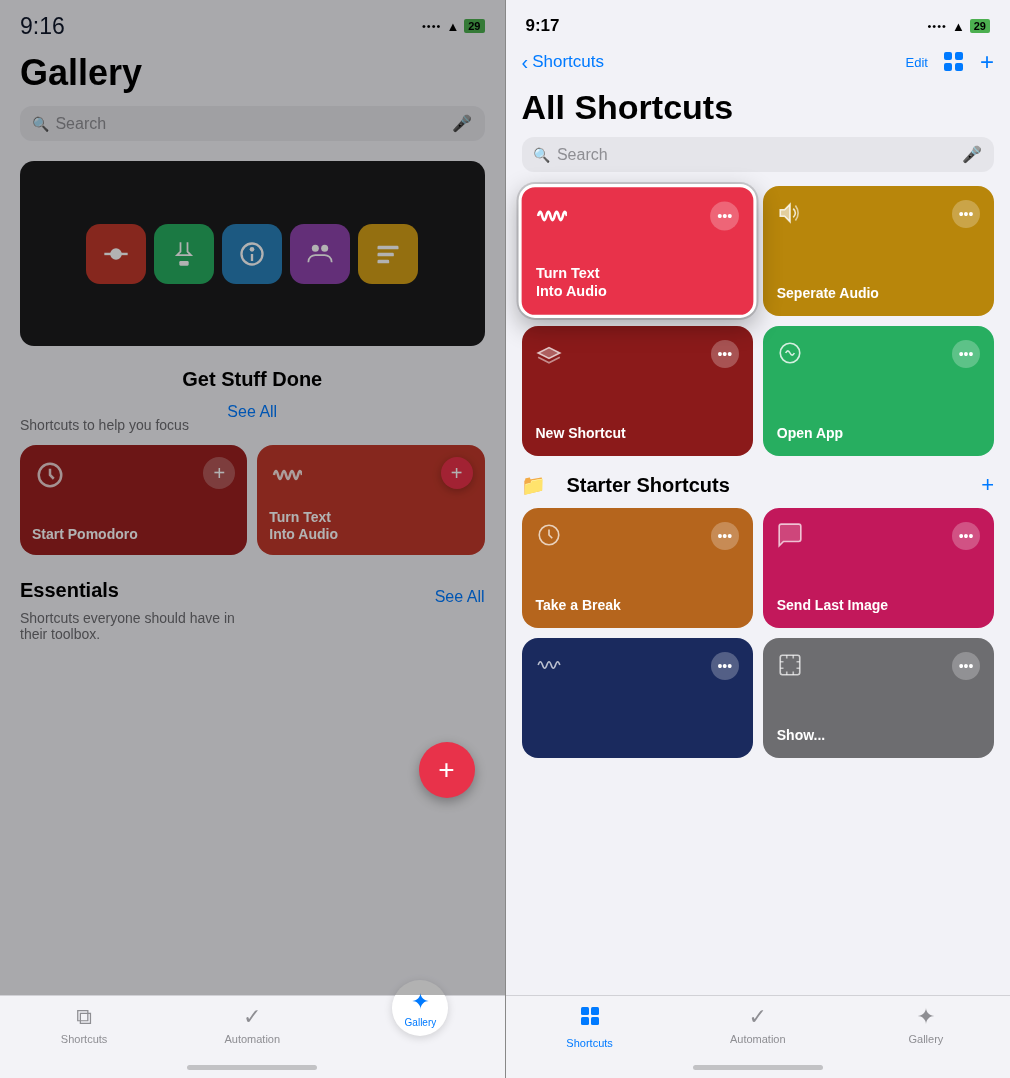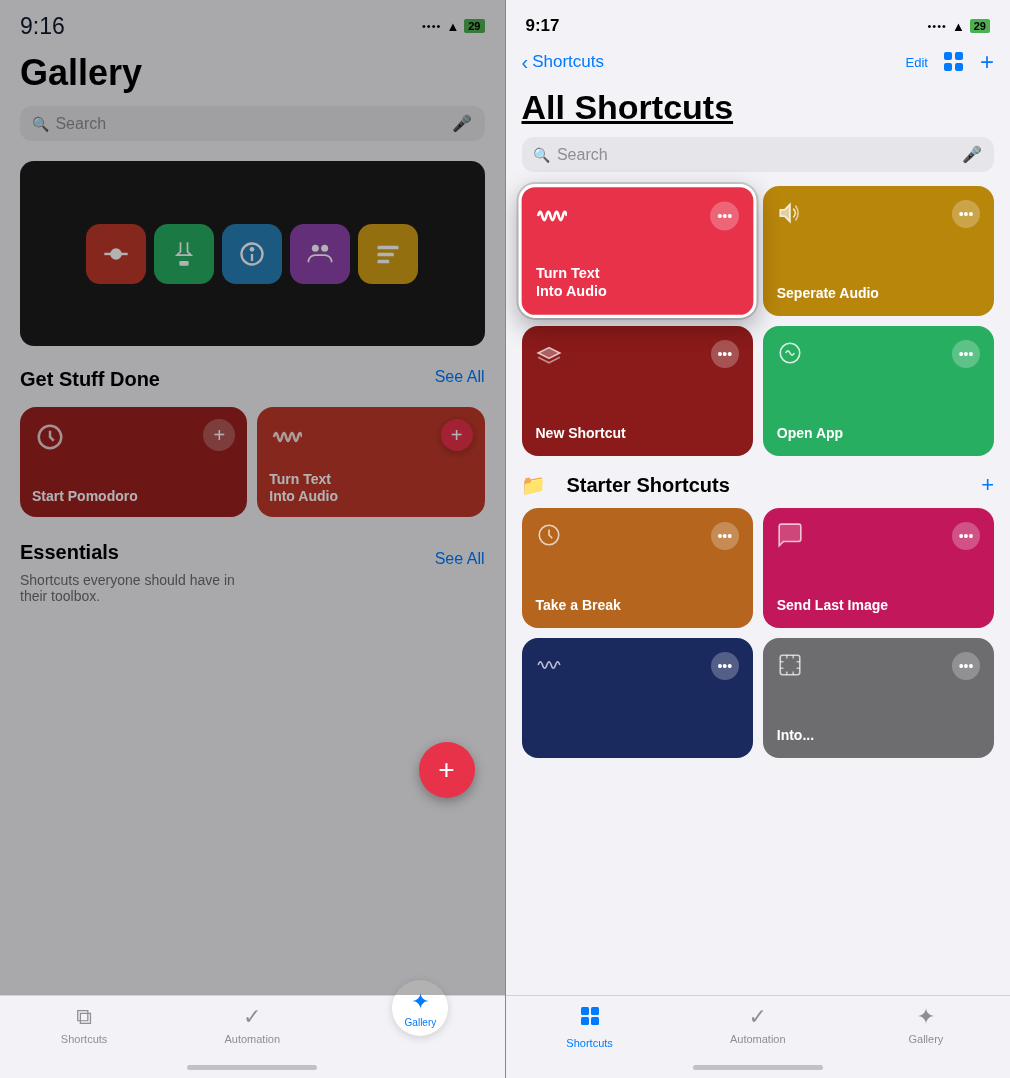--- a/index.html
+++ b/index.html
@@ -367,21 +367,20 @@
       color: #007aff;
       font-weight: 300;
     }
 
     
     .all-shortcuts-title {
       font-size: 34px;
       font-weight: 700;
       color: #000;
       padding: 4px 16px 10px;
-      text-decoration: underline;
     }
 
     
     .right-search {
       display: flex;
       align-items: center;
       background: #e5e5ea;
       border-radius: 12px;
       padding: 8px 12px;
       margin: 0 16px 14px;
@@ -584,24 +583,25 @@
         <div class="banner-icon b-yellow">
           <svg width="28" height="28" viewBox="0 0 24 24" fill="white">
               <rect x="3" y="5" width="18" height="3" rx="1"></rect>
               <rect x="3" y="11" width="14" height="3" rx="1"></rect>
               <rect x="3" y="17" width="10" height="3" rx="1"></rect>
             </svg>
         </div>
       </div>
     </div>
 
-    <div style="display:flex;justify-content:space-between;margin-bottom:4px;">
+    <div style="display:flex;justify-content:space-between;align-items:center;margin-bottom:4px;flex-direction:column;">
       <span class="section-title">Get Stuff Done</span>
       <span style="color:#007aff;font-size:16px;">See All</span>
     </div>
+    <div class="section-subtitle">Shortcuts to help you focus</div>
 
     <div class="shortcuts-grid">
 
       <div class="shortcut-card card-dark-red">
         <div class="card-top">
           <div class="card-icon">
             <svg width="30" height="30" viewBox="0 0 24 24" fill="none">
               <circle cx="12" cy="12" r="9" stroke="rgba(255,255,255,0.8)" stroke-width="2"></circle>
               <polyline points="12,7 12,12 15,15" stroke="rgba(255,255,255,0.8)" stroke-width="2" fill="none"></polyline>
             </svg>
@@ -798,21 +798,21 @@
     <div class="right-card sc-gray" style="height:120px;">
       <div class="right-card-top">
         <div class="rc-icon">
           <svg width="26" height="26" viewBox="0 0 24 24" fill="none">
             <rect x="3" y="3" width="18" height="18" rx="2" stroke="rgba(255,255,255,0.7)" stroke-width="1.5"></rect>
             <path d="M3 9h3M3 15h3M21 9h-3M21 15h-3M9 3v3M15 3v3M9 21v-3M15 21v-3" stroke="rgba(255,255,255,0.6)" stroke-width="1.5"></path>
           </svg>
         </div>
         <div class="rc-more-btn">•••</div>
       </div>
-      <div class="rc-title">Into...</div>
+      <div class="rc-title">Show...</div>
     </div>
   </div>
 
   <div class="bottom-nav">
     <div class="nav-item">
       <span class="nav-icon active">
         <svg width="24" height="24" viewBox="0 0 24 24" fill="none">
           <rect x="3" y="3" width="8" height="8" rx="1.5" fill="#007aff"></rect>
           <rect x="13" y="3" width="8" height="8" rx="1.5" fill="#007aff"></rect>
           <rect x="3" y="13" width="8" height="8" rx="1.5" fill="#007aff"></rect>

